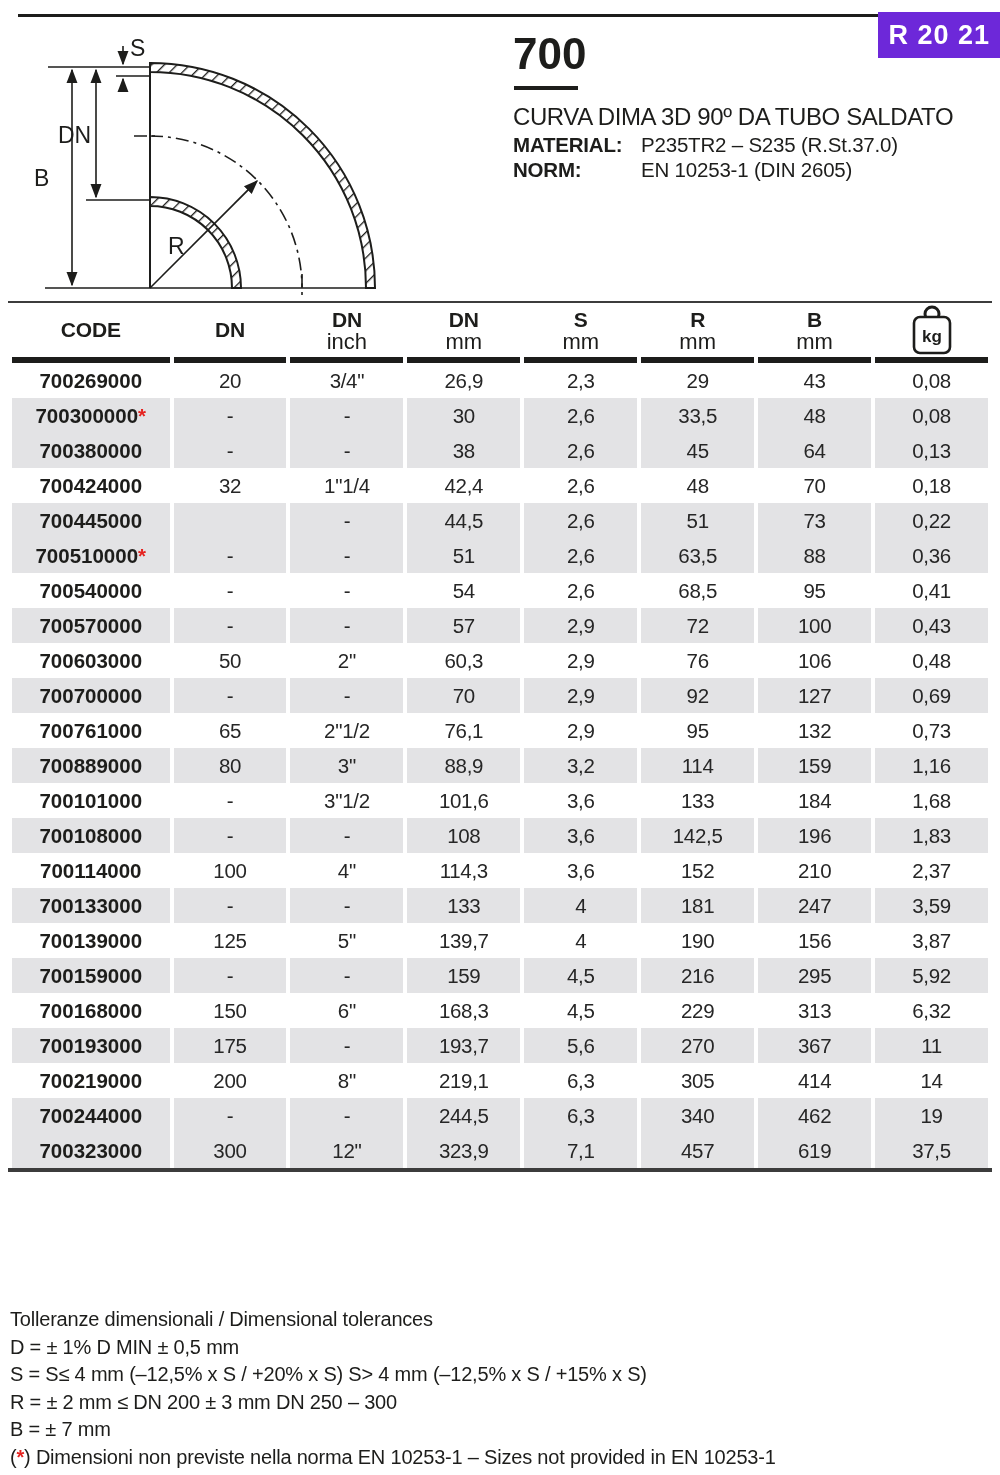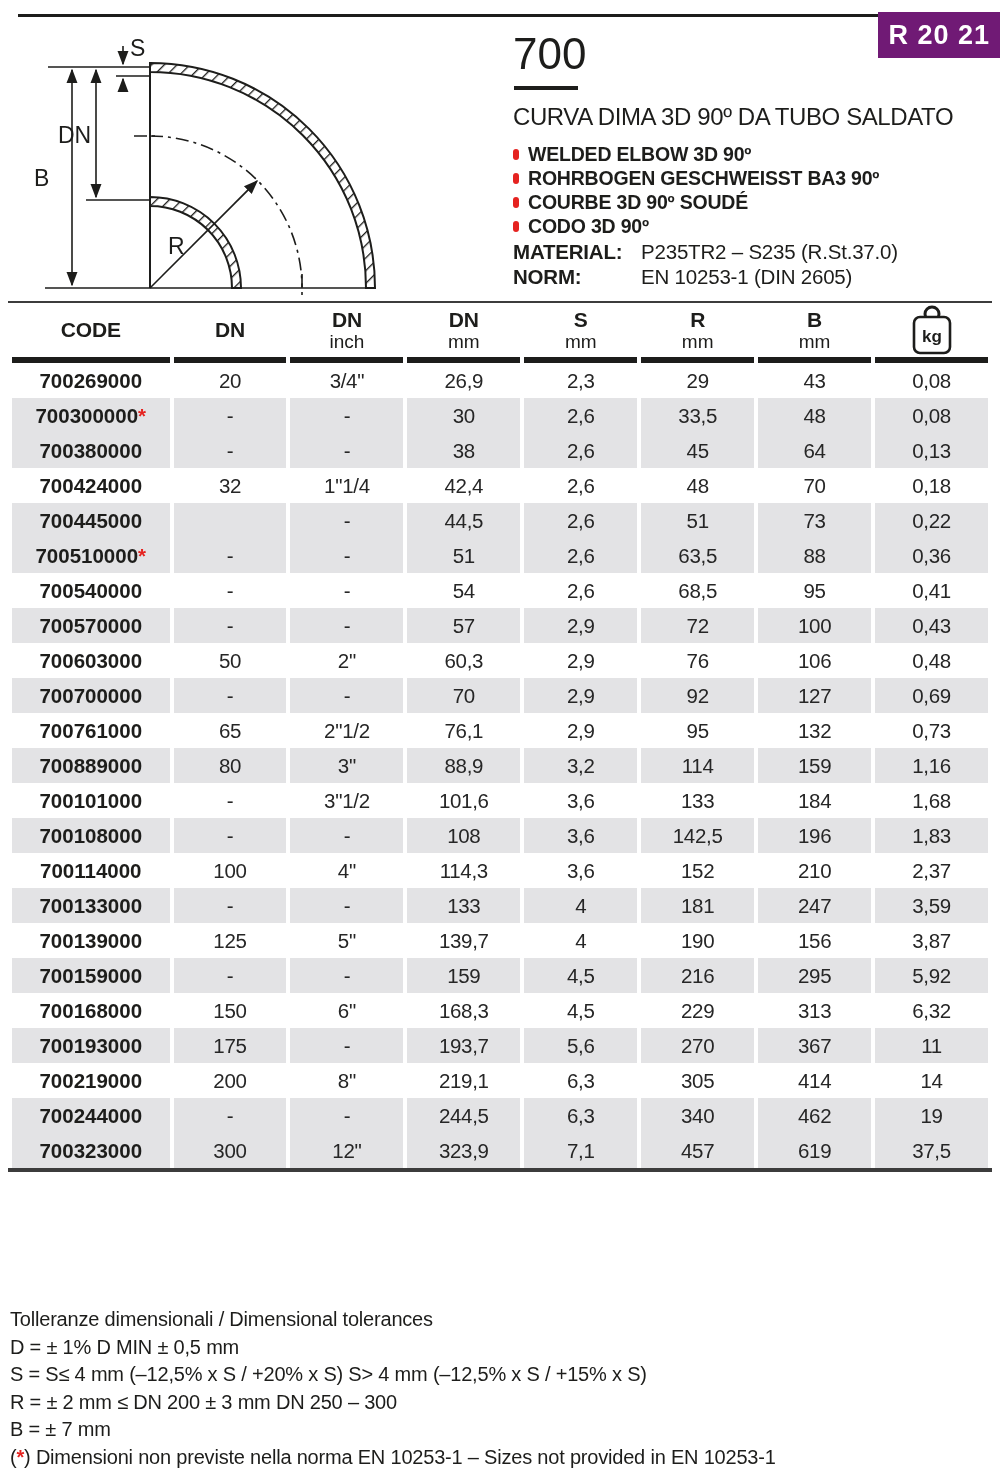--- a/index.html
+++ b/index.html
@@ -1,48 +1,48 @@
 <!DOCTYPE html>
 <html><head>
 <meta charset="utf-8">
 <style>
   html,body{margin:0;padding:0;background:#fff;}
   .page{position:relative;width:1000px;height:1475px;background:#ffffff;
         font-family:"Liberation Sans",sans-serif;color:#1d1d1b;overflow:hidden;}
 
   
   .top-rule{position:absolute;left:18px;right:10px;top:14px;height:3px;background:#1d1d1b;}
-  .ref-box{position:absolute;right:0;top:12px;min-width:102px;height:46px;background:#701a75;
+  .ref-box{position:absolute;right:0;top:12px;min-width:102px;height:46px;background:#6d28d9;
            color:#fff;font-weight:700;font-size:27px;letter-spacing:1px;
            display:flex;align-items:center;justify-content:center;padding:0 10px;box-sizing:border-box;}
 
   
   .diagram{position:absolute;left:20px;top:30px;}
 
   
   .head-right{position:absolute;left:513px;top:32px;width:480px;}
-  .product-code{font-size:44px;font-weight:400;line-height:1;letter-spacing:0px;}
+  .product-code{font-size:44px;font-weight:700;line-height:1;letter-spacing:0px;}
   .code-underline{width:64px;height:4px;background:#1d1d1b;margin:10px 0 13px 1px;}
   .page-title{margin:0;font-size:24px;font-weight:400;letter-spacing:-0.4px;white-space:nowrap;}
   .bullets{list-style:none;margin:11px 0 0 0;padding:0;}
   .bullets li{display:flex;align-items:center;gap:9px;font-size:19.5px;font-weight:700;
               line-height:24px;letter-spacing:-0.2px;}
   .bullet-dot{flex:0 0 auto;width:6px;height:11px;border-radius:3px;background:#e52320;}
   .specs{margin-top:1px;}
   .spec-row{display:flex;font-size:20.5px;line-height:25px;}
   .spec-label{width:128px;font-weight:700;letter-spacing:-0.2px;}
   .spec-value{font-weight:500;letter-spacing:-0.2px;}
 
   
   .table-wrap{position:absolute;left:8px;right:8px;top:301px;border-top:2px solid #3c3c3c;}
   table{width:100%;border-collapse:separate;border-spacing:4px 0;table-layout:fixed;}
   thead th{padding:0;vertical-align:middle;border-bottom:6px solid #1d1d1b;}
   .hwrap{display:flex;flex-direction:column;justify-content:center;align-items:center;height:54px;}
   .h1{font-size:21px;font-weight:700;line-height:22px;letter-spacing:-0.2px;}
-  .h2{font-size:19px;font-weight:400;line-height:21px;text-align:right;}
+  .h2{font-size:22px;font-weight:400;line-height:21px;text-align:right;}
   tbody td{height:35px;padding:0;text-align:center;vertical-align:middle;
            font-size:20.5px;font-weight:400;letter-spacing:-0.3px;color:#262626;}
   tbody td.code{font-weight:700;color:#1d1d1b;letter-spacing:0px;}
   tr.shaded td{background:#e3e3e5;}
   .star{color:#e52320;font-weight:700;}
   .table-bottom-line{height:4px;background:#3c3c3c;}
 
   
   .footer{position:absolute;left:10px;right:10px;top:1306px;font-size:20px;line-height:27.5px;
           font-weight:400;letter-spacing:-0.2px;color:#1d1d1b;}
@@ -94,38 +94,20 @@
 
     <line x1="103" y1="16" x2="103" y2="34" stroke="#1d1d1b" stroke-width="1.6" marker-end="url(#arr)"></line>
     <line x1="103" y1="62" x2="103" y2="49" stroke="#1d1d1b" stroke-width="1.6" marker-end="url(#arr)"></line>
     <text x="110" y="26" font-size="23" font-weight="500" fill="#1d1d1b">S</text>
   </svg>
 
   <div class="head-right">
     <div class="product-code">700</div>
     <div class="code-underline"></div>
     <h1 class="page-title">CURVA DIMA 3D 90º DA TUBO SALDATO</h1>
-    <ul class="bullets">
-      <li>
-          <span class="bullet-dot"></span>
-          <span>WELDED ELBOW 3D 90º</span>
-        </li>
-      <li>
-          <span class="bullet-dot"></span>
-          <span>ROHRBOGEN GESCHWEISST BA3 90º</span>
-        </li>
-      <li>
-          <span class="bullet-dot"></span>
-          <span>COURBE 3D 90º SOUDÉ</span>
-        </li>
-      <li>
-          <span class="bullet-dot"></span>
-          <span>CODO 3D 90º</span>
-        </li>
-    </ul>
     <div class="specs">
       <div class="spec-row">
         <span class="spec-label">MATERIAL:</span>
         <span class="spec-value">P235TR2 – S235 (R.St.37.0)</span>
       </div>
       <div class="spec-row">
         <span class="spec-label">NORM:</span>
         <span class="spec-value">EN 10253-1 (DIN 2605)</span>
       </div>
     </div>

